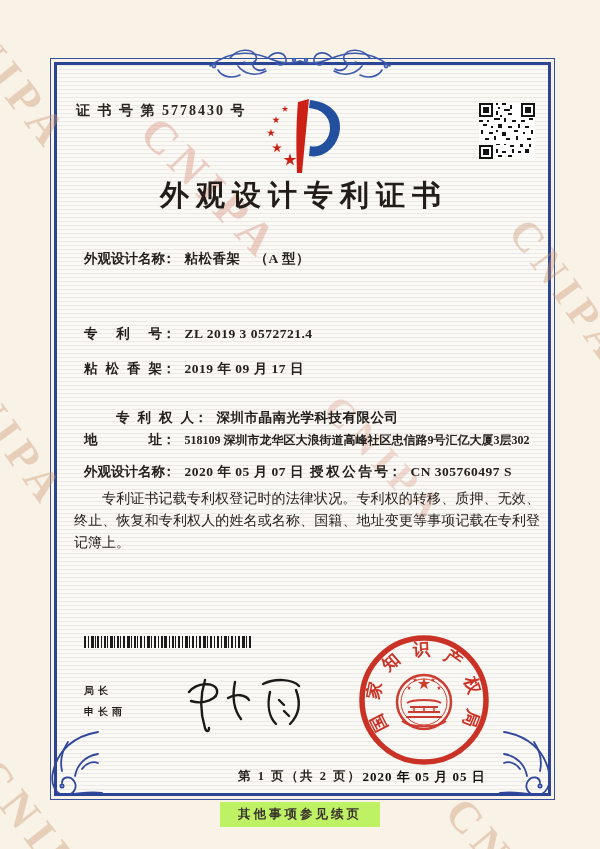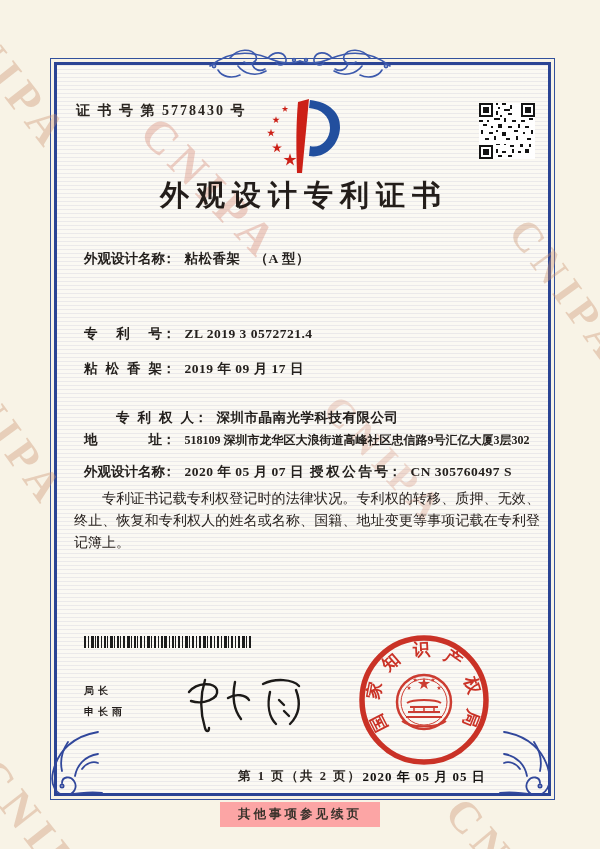--- a/index.html
+++ b/index.html
@@ -53,21 +53,21 @@
       font-weight:bold;font-size:10px;letter-spacing:4px;color:#241f1c;z-index:2;}
   .director div{margin-bottom:7px;}
   .signature{position:absolute;left:175px;top:666px;z-index:3;}
 
   .seal{position:absolute;left:344px;top:620px;z-index:3;opacity:.95;}
   .seal-date{position:absolute;left:351px;top:730px;width:146px;text-align:center;font-size:13px;
       font-weight:bold;letter-spacing:1px;color:#151310;z-index:4;margin-top:38px;}
 
   .footer-page{position:absolute;left:0;right:0;top:768px;text-align:center;font-size:12.5px;
       letter-spacing:2px;font-weight:bold;color:#2a2520;z-index:2;}
-  .cont-note{position:absolute;left:50%;transform:translateX(-50%);top:802px;background:#fca5a5;
+  .cont-note{position:absolute;left:50%;transform:translateX(-50%);top:802px;background:#bef264;
       padding:4px 18px;font-size:12.5px;font-weight:bold;letter-spacing:3px;color:#3a332c;z-index:2;white-space:nowrap;}
 </style>
 </head>
 <body>
 
 <div class="page">
 
   <span class="wm wm1">CNIPA</span>
   <span class="wm wm2">CNIPA</span>
   <span class="wm wm3">CNIPA</span>

